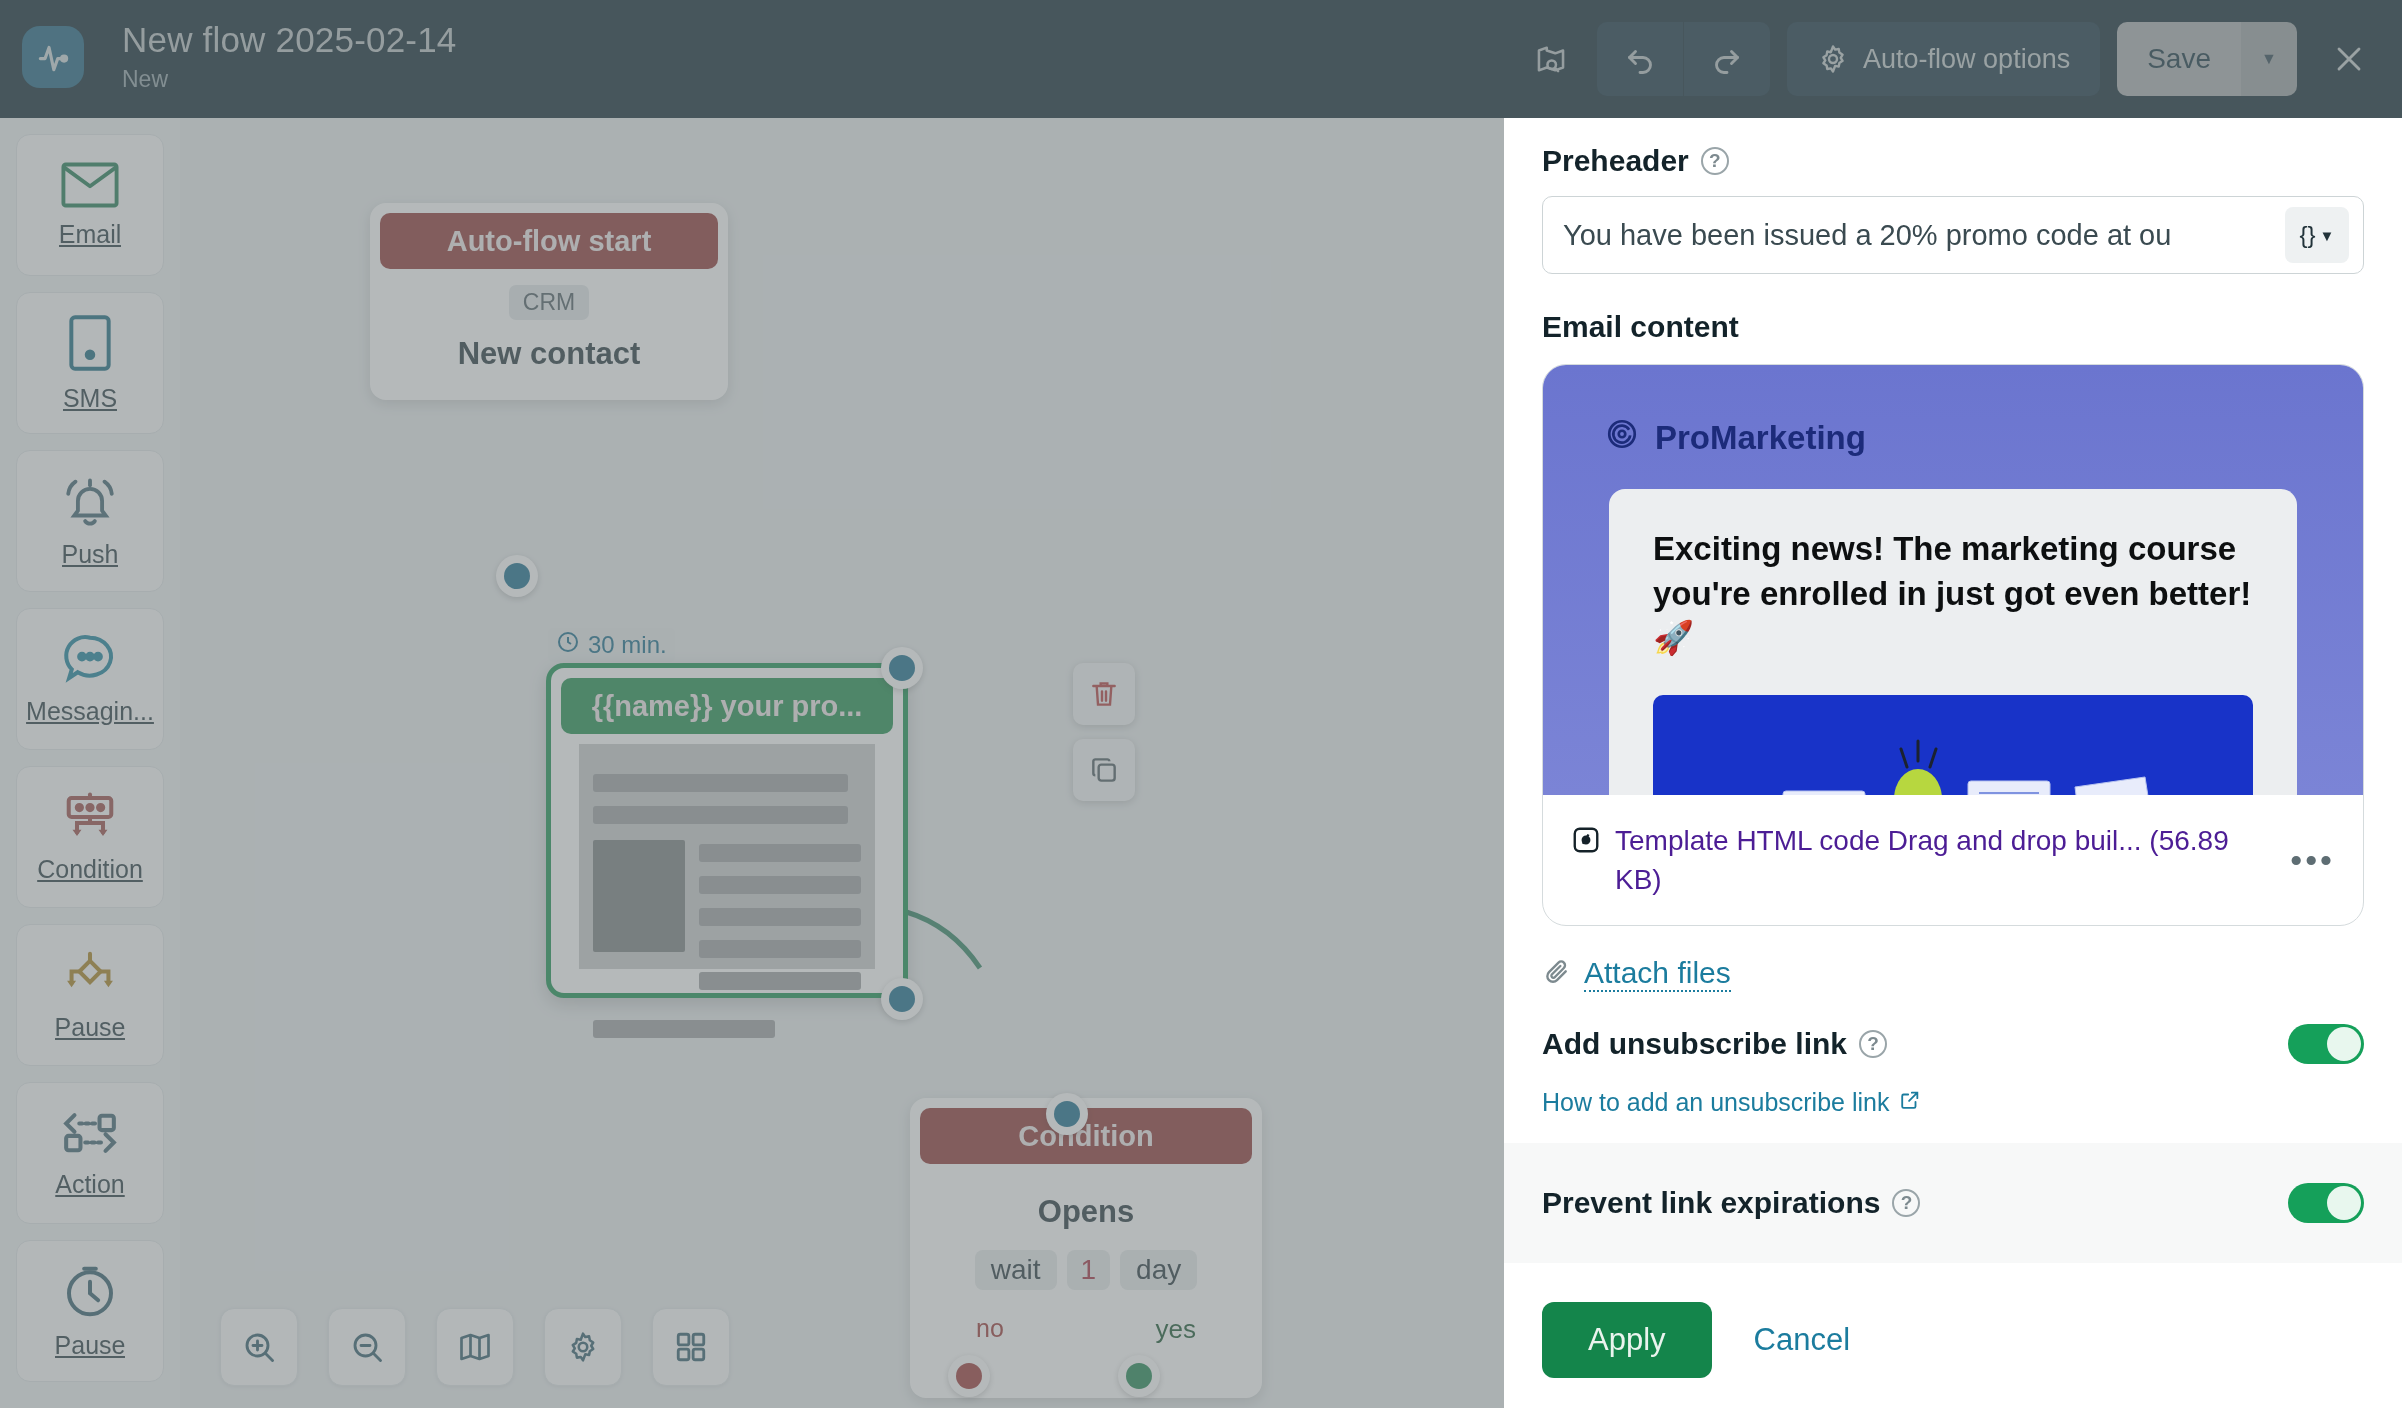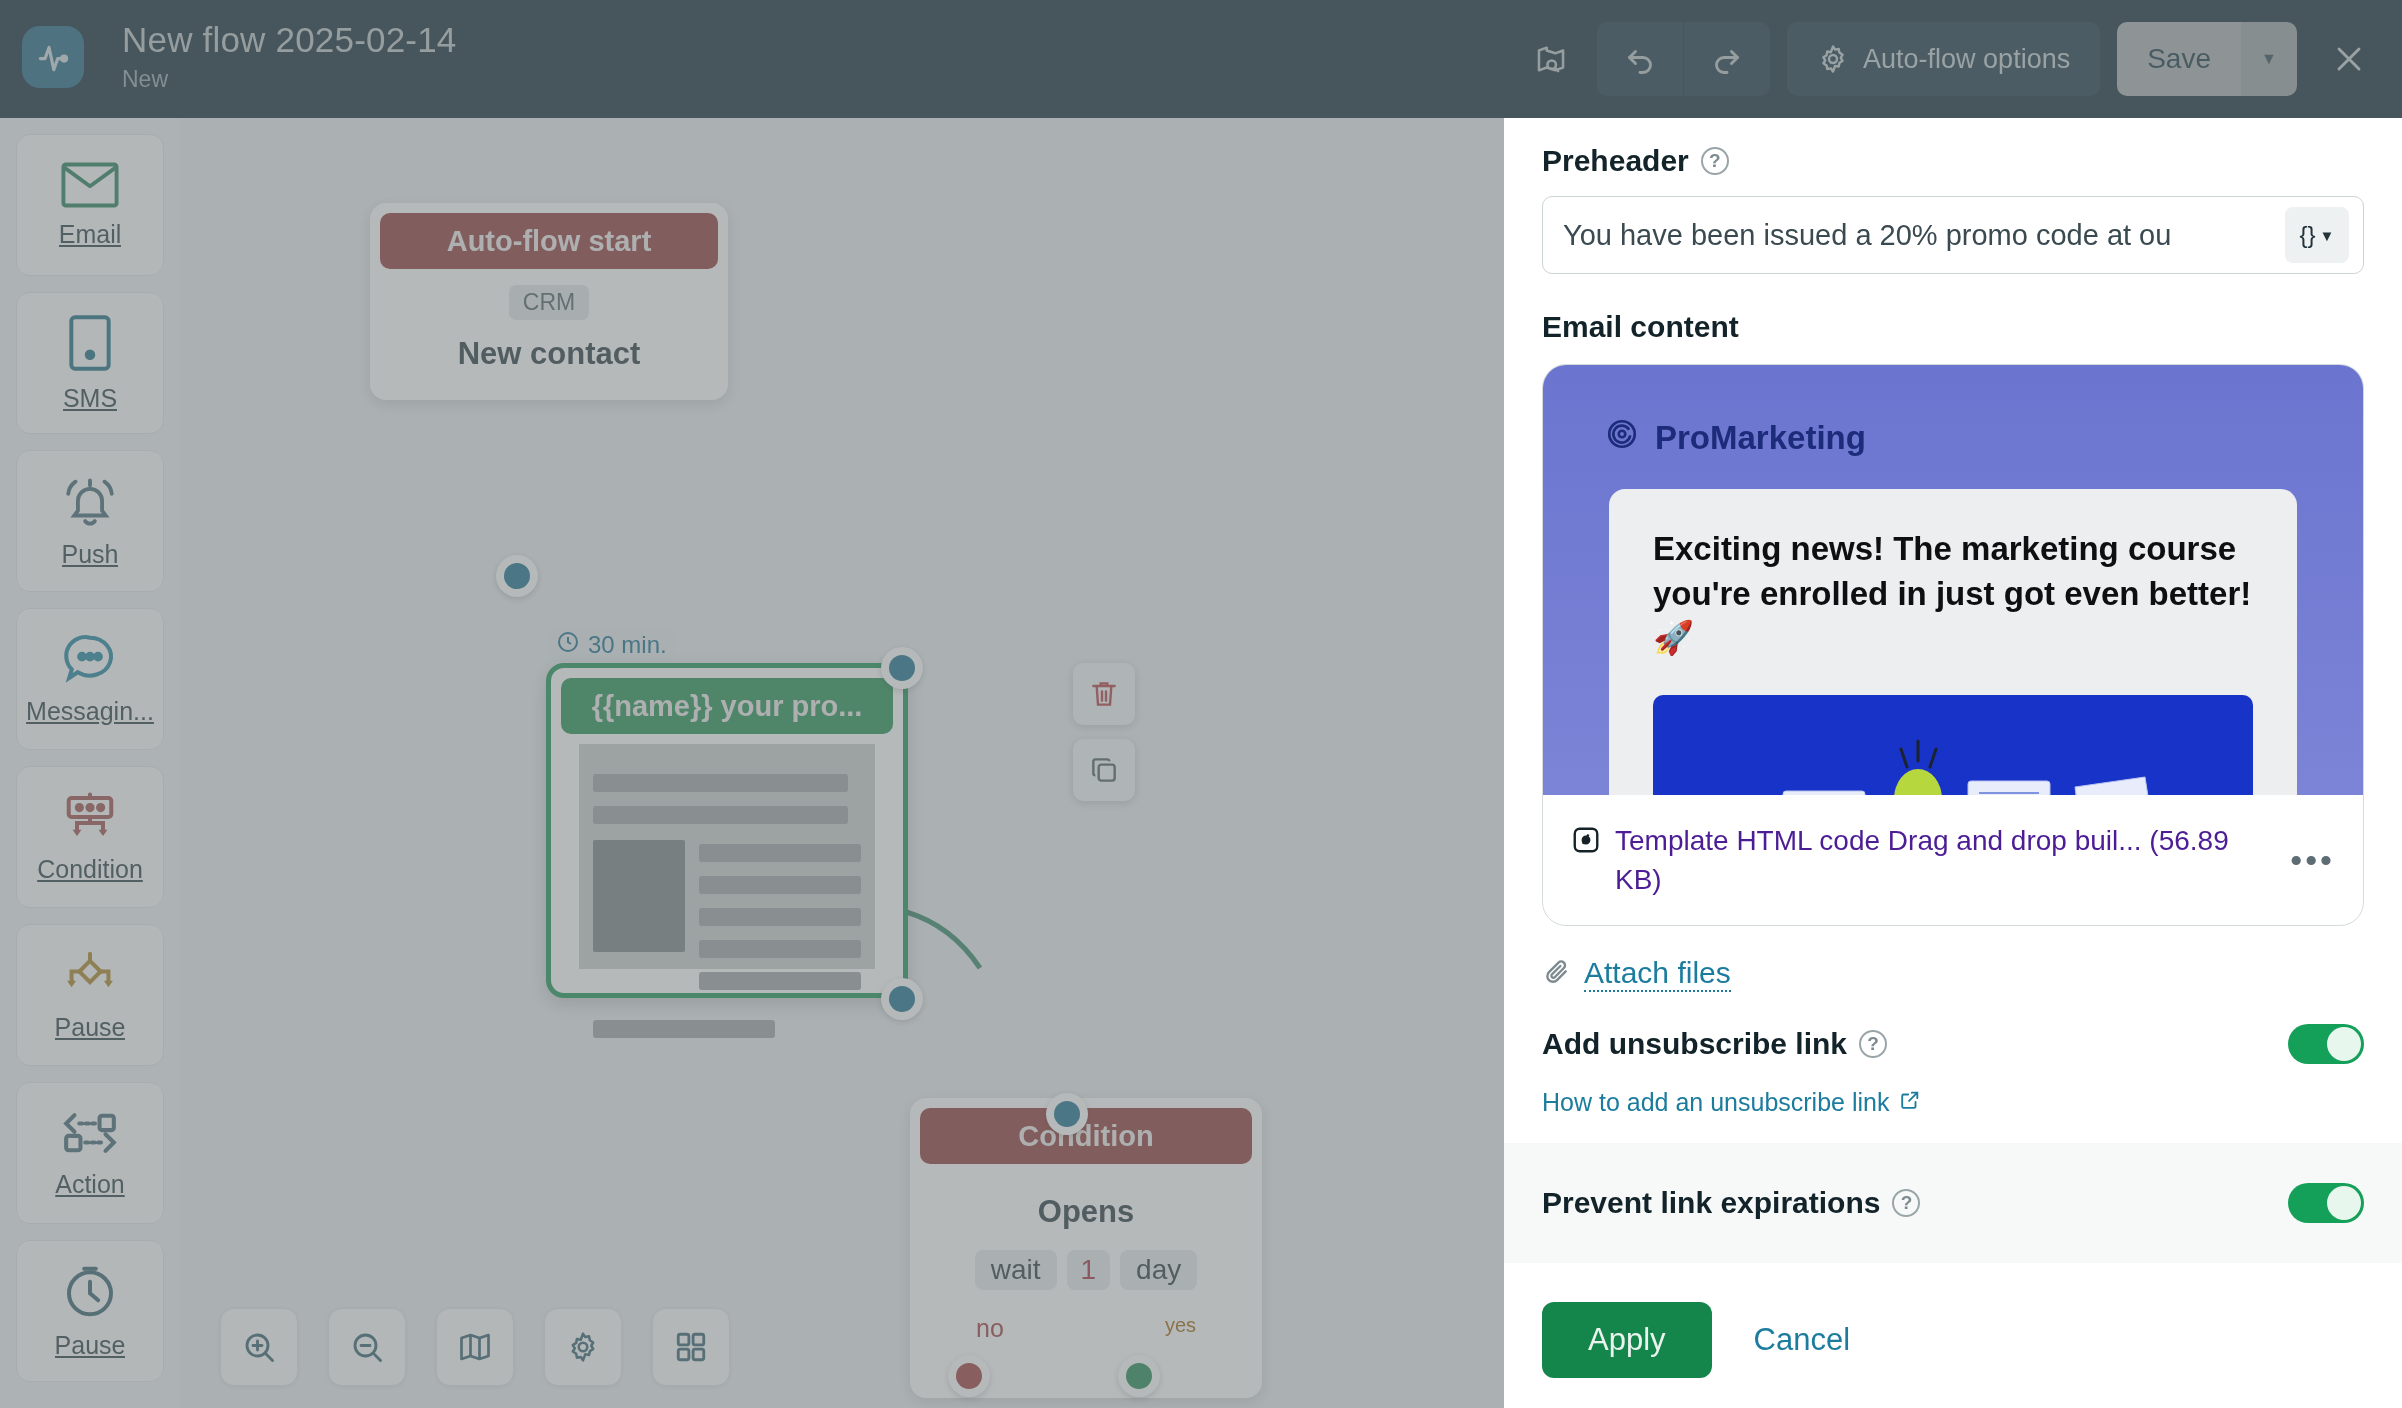--- a/index.html
+++ b/index.html
@@ -97,21 +97,21 @@
   
   .email-node { position:absolute; border:5px solid #15914f; border-radius:18px; background:#fff; box-shadow:0 6px 18px rgba(0,0,0,.18); }
   .skel { background:#c9cccd; }
   .skel-line { height:18px; border-radius:3px; background:#9da1a2; margin:14px 0; }
   .email-tools { position:absolute; display:flex; flex-direction:column; gap:14px; }
   .tool-sq { width:62px; height:62px; border-radius:10px; background:#f2f4f5; box-shadow:0 2px 8px rgba(0,0,0,.18);
     display:flex;align-items:center;justify-content:center; cursor:pointer;}
 
   .cond-pill { background:#e6eaeb; color:#23343b; font-size:28px; padding:4px 16px; border-radius:8px;}
   .cond-num { color:#a22c3c; font-size:28px; background:#e6eaeb; padding:4px 14px; border-radius:8px;}
-  .yes-lbl { color:#a16207; font-size:20px;}
+  .yes-lbl { color:#14532d; font-size:26px;}
   .no-lbl { color:#9b3634; font-size:25px;}
 
   
   .canvas-tools { position:absolute; left:40px; bottom:22px; display:flex; gap:30px; z-index:3;}
   .ct-btn { width:78px; height:78px; border-radius:14px; background:#fafbfb; border:1px solid #dfe4e6;
     display:flex; align-items:center; justify-content:center; cursor:pointer; box-shadow:0 1px 4px rgba(0,0,0,.08);}
 
   
   .panel { position:absolute; right:0; top:118px; width:898px; height:1290px; background:#fff; z-index:60; overflow:hidden; }
   .panel-inner { padding: 26px 38px 0 38px; }

